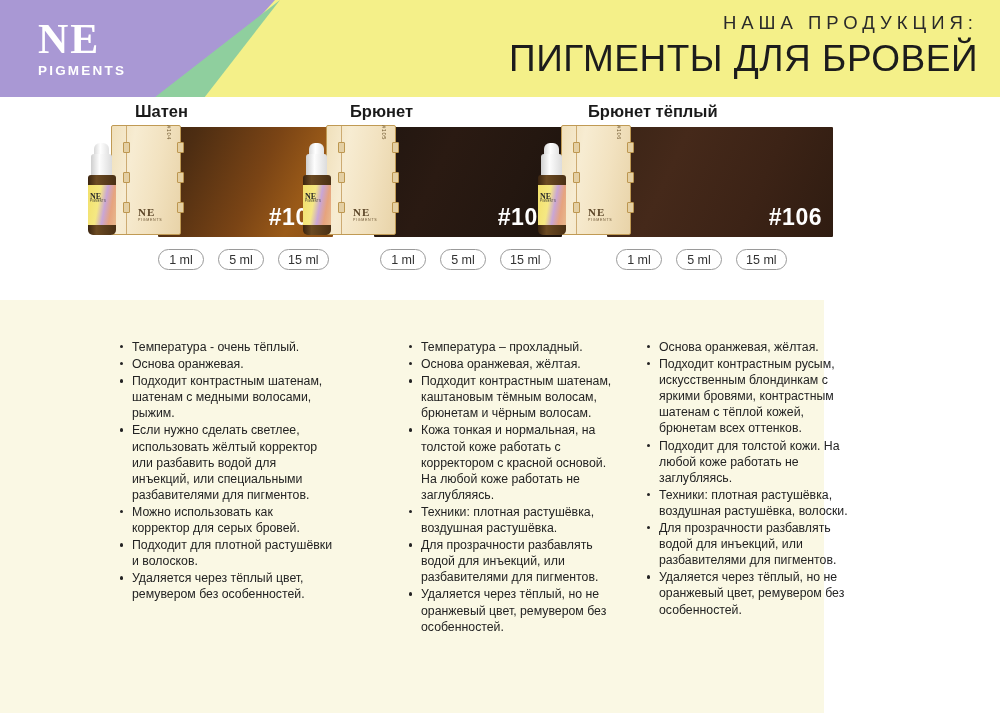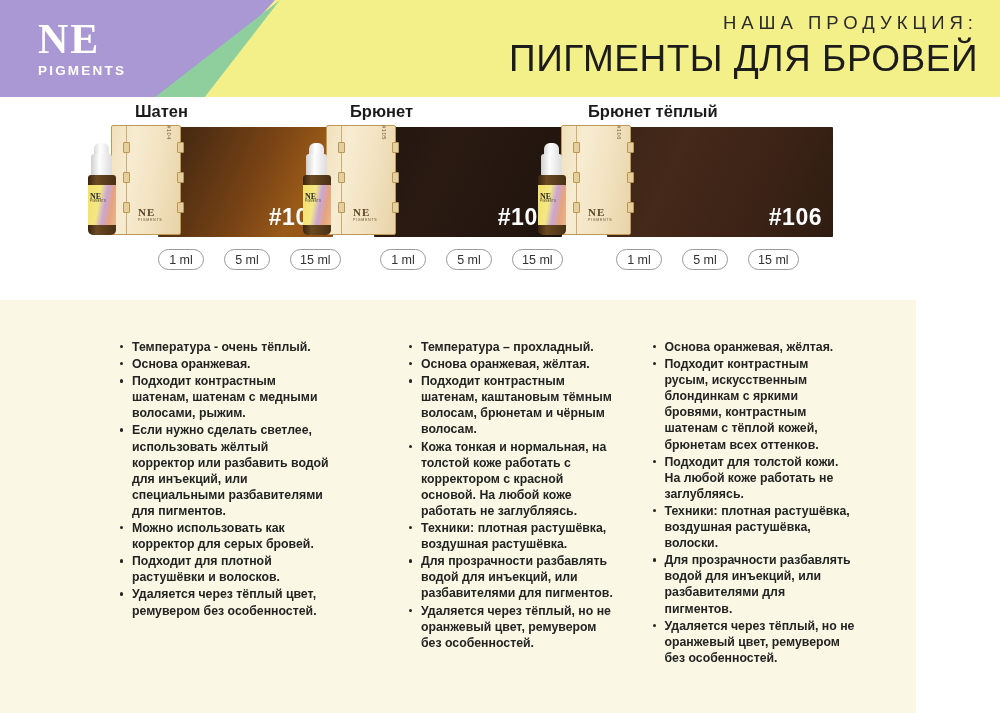--- a/index.html
+++ b/index.html
@@ -248,45 +248,44 @@
     font-size: 2.6px;
     font-weight: 400;
     letter-spacing: .3px;
   }
 
   
   .pills {
     position: absolute;
     top: 152px;
     display: flex;
-    gap: 20px;
+    gap: 14px;
   }
   .pill {
     min-width: 46px;
     height: 21px;
     padding: 0 9px;
     border: 1.2px solid #9a9a9a;
     border-radius: 11px;
     background: #ffffff;
     color: #333333;
     font-size: 12.5px;
     display: flex;
     align-items: center;
     justify-content: center;
     white-space: nowrap;
   }
 
   
   .desc-area {
     position: relative;
-    width: 916px;
+    width: 824px;
     height: 413px;
     background: #faf8e4;
     display: flex;
-    font-weight: bold;
   }
   .desc-col {
     position: relative;
     flex: 1 1 0;
     padding-top: 39px;
   }
   .desc-col ul { list-style: none; }
   .desc-col li {
     position: relative;
     padding-left: 14px;

